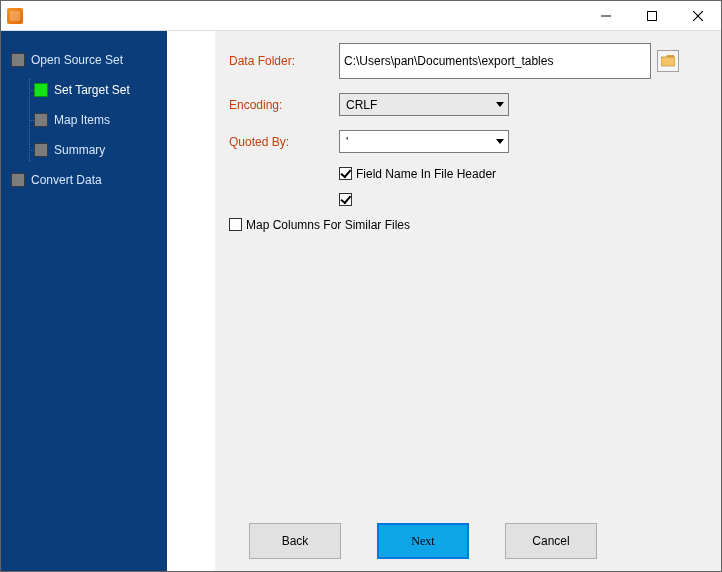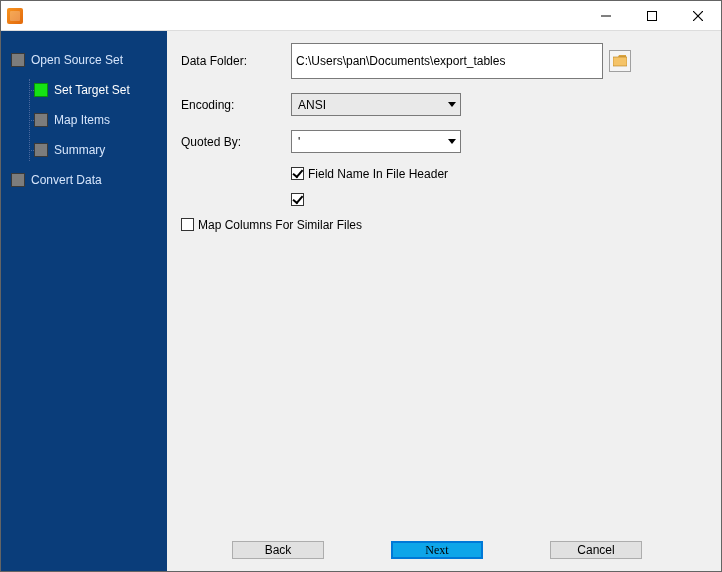--- a/index.html
+++ b/index.html
@@ -55,20 +55,21 @@
     align-items: center;
     justify-content: center;
     color: #000;
   }
   .win-btn svg { width: 10px; height: 10px; }
 
   .body-area {
     flex: 1;
     display: flex;
     min-height: 0;
+    gap: 48px;
   }
 
   .sidebar {
     width: 166px;
     background: #0a3d7a;
     color: #e6eefb;
     padding: 10px 6px 10px 6px;
     position: relative;
   }
   .tree {
@@ -129,21 +130,21 @@
   .form-area {
     flex: 1;
   }
   .row {
     display: flex;
     align-items: center;
     margin-bottom: 14px;
   }
   .lbl {
     width: 110px;
-    color: #000000;
+    color: #c2410c;
   }
   .txt-input {
     height: 22px;
     border: 1px solid #7a7a7a;
     background: #fff;
     padding: 17px 4px;
     font-family: inherit;
     font-size: 12px;
   }
   .folder-btn {
@@ -200,30 +201,29 @@
   }
 
   .button-bar {
     display: flex;
     gap: 36px;
     justify-content: flex-start;
     padding: 4px 0 2px 20px;
   }
   .btn {
     min-width: 92px;
-    height: 18px;
+    height: 36px;
     border: 1px solid #adadad;
     background: #e1e1e1;
     display:flex;
     align-items:center;
     justify-content:center;
     cursor:pointer;
     font-family:inherit;
     font-size:12px;
-    margin-left:31px;
   }
   .btn.primary {
     border: 2px solid #0078d7;
     background: #0ea5e9;
     font-family: Liberation Serif, serif;
   }
 </style>
 </head>
 <body>
 
@@ -296,21 +296,21 @@
             <svg viewBox="0 0 14 12">
               <path d="M0 2 L5 2 L6 0 L13 0 L13 2 L0 2 Z" fill="#d9a441"></path>
               <rect x="0" y="2" width="14" height="9" fill="#f5c469" stroke="#b5811f" stroke-width="0.6"></rect>
             </svg>
           </div>
         </div>
 
         <div class="row">
           <span class="lbl">Encoding:</span>
           <div class="combo sys" style="width:170px">
-            <span>ANSI</span>
+            <span>CRLF</span>
             <span class="arrow"></span>
           </div>
         </div>
 
 
         <div class="row">
           <span class="lbl">Quoted By:</span>
           <div class="combo" style="width:170px">
             <span>'</span>
             <span class="arrow"></span>

